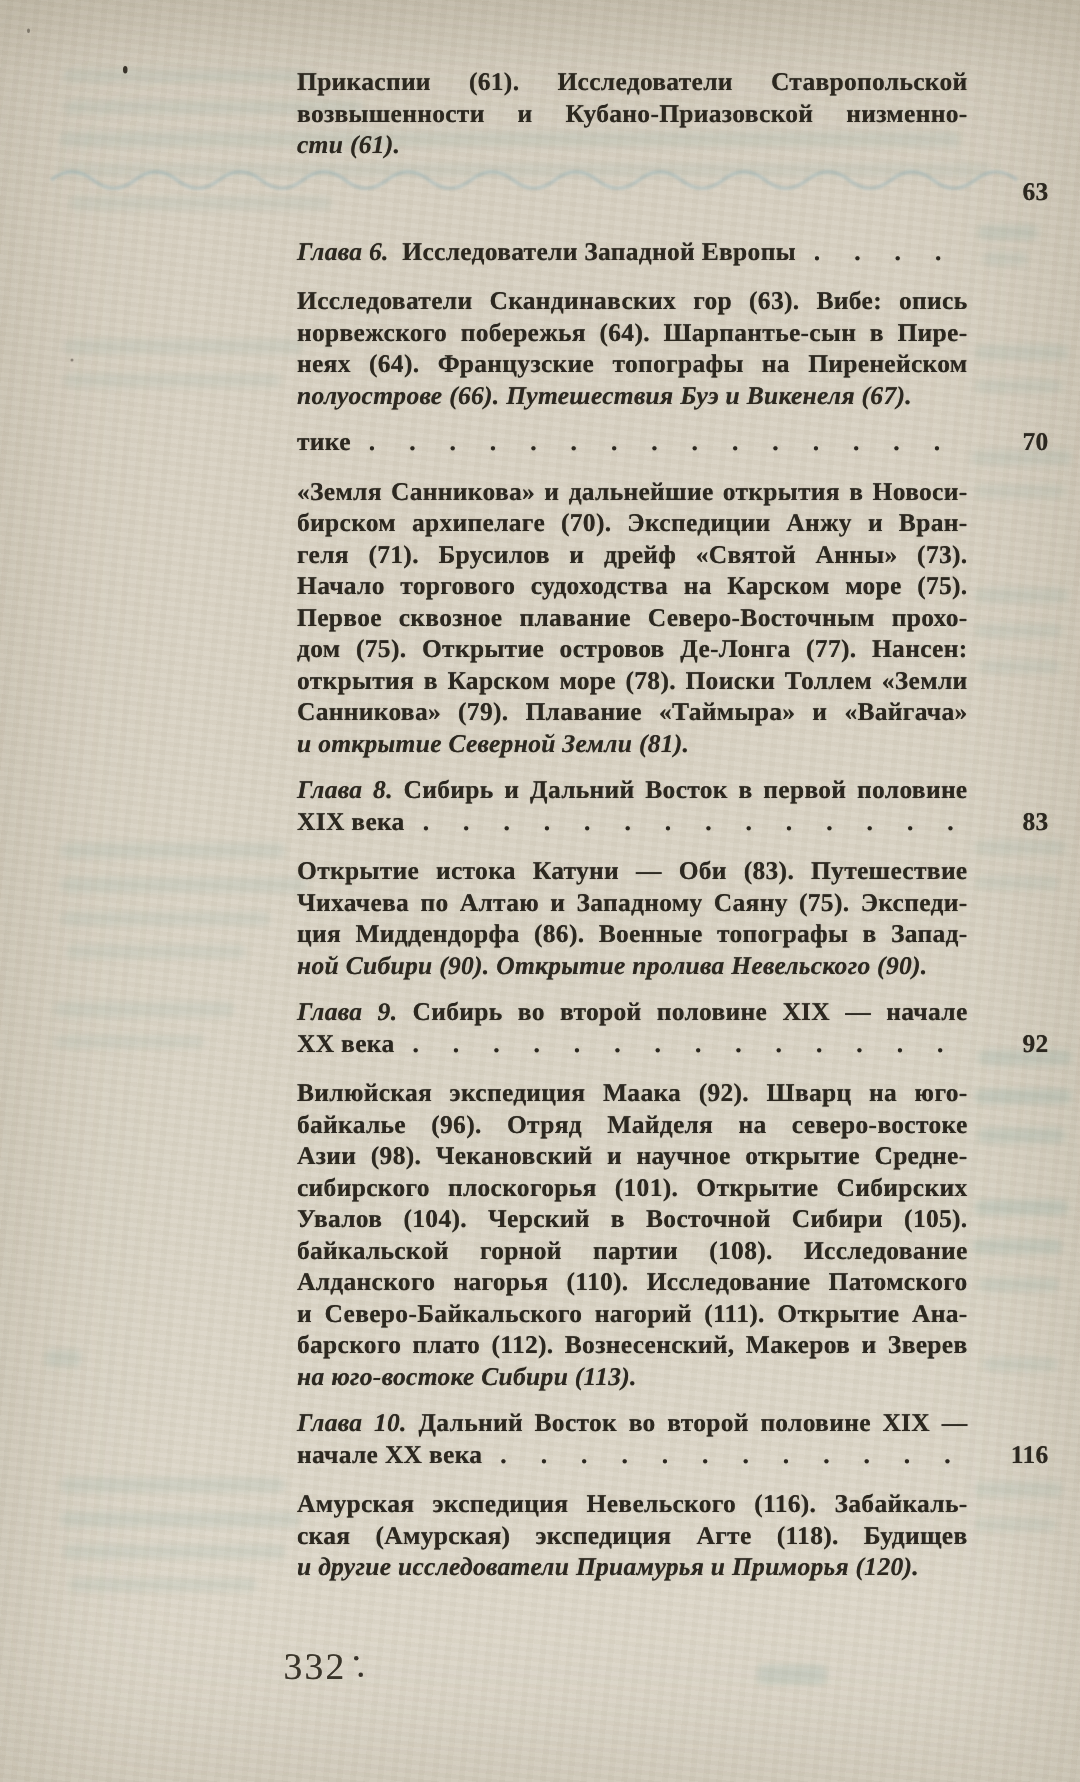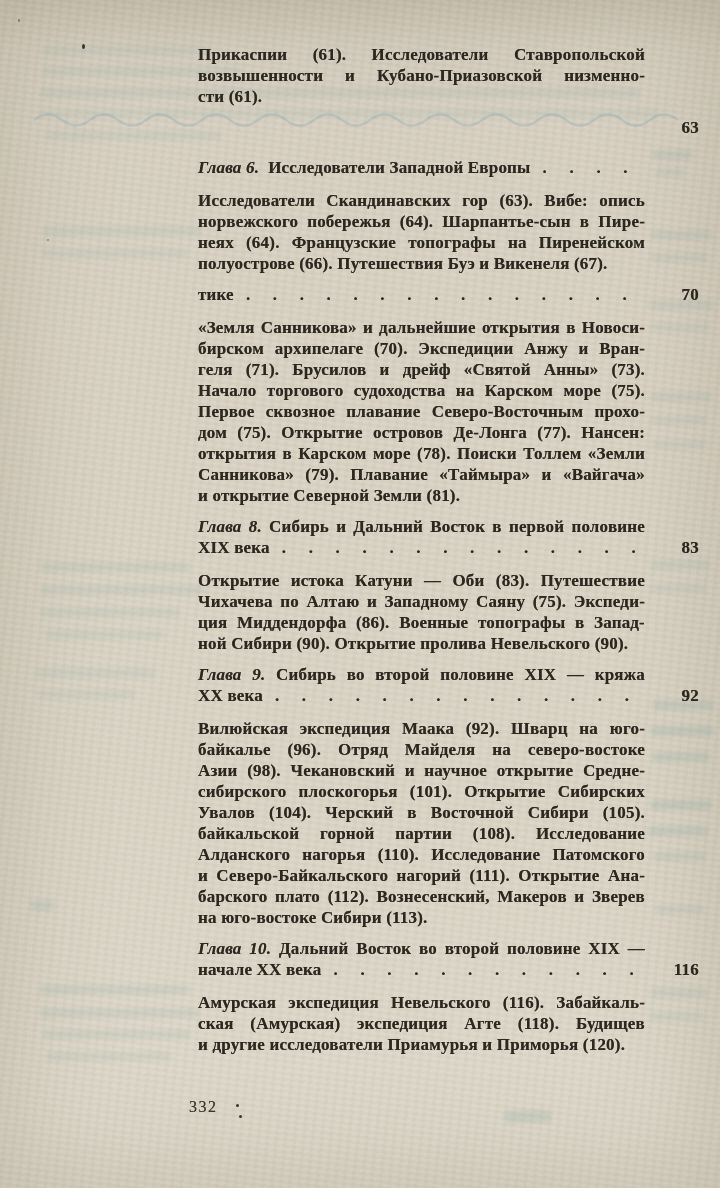--- a/index.html
+++ b/index.html
@@ -24,33 +24,33 @@
   .wave{position:absolute;left:30px;top:104px;opacity:.3;filter:blur(.6px);}
   .speck{position:absolute;background:#39332a;border-radius:50%;}
 
   .content{
     position:absolute;left:198px;top:44px;width:447px;
     color:var(--ink,#2c2820);
     font-size:17px;line-height:21px;font-weight:bold;letter-spacing:.2px;
     text-shadow:0 0 .5px rgba(44,40,32,.7);
   }
   .jline{text-align:justify;text-align-last:justify;}
-  .jline.last{text-align-last:left;}
+  .jline.last{text-align-last:left;font-style:italic;}
   .chapter{margin-top:10px;}
   .ann{margin-top:12px;}
   .ch1j{text-align:justify;text-align-last:justify;}
   .ch-label{font-style:italic;font-weight:600;margin-top:40px;}
   .flexline{display:flex;align-items:baseline;position:relative;}
   .flexline .ch-label{margin-right:9px;flex:0 0 auto;}
   .flexline .ch-title{flex:0 0 auto;}
   .dots{flex:1 1 auto;overflow:hidden;white-space:nowrap;word-spacing:18px;margin-left:12px;}
   .pnum{position:absolute;right:-54px;top:0;width:50px;text-align:right;}
   .folio{
     position:absolute;left:189px;top:1098px;
-    font-size:16px;font-weight:400;color:#3a352a;letter-spacing:1.5px;
+    font-size:25px;font-weight:400;color:#3a352a;letter-spacing:1.5px;
     text-shadow:0 0 .4px rgba(50,45,35,.6);
   }
 </style>
 </head>
 <body style="background: rgb(217, 210, 195);">
 
 <div class="paper"></div>
 
 <div class="bl" style="left:42px;top:46px;width:168px;height:9px;opacity:.12"></div>
 <div class="bl" style="left:42px;top:67px;width:200px;height:9px;opacity:.13"></div>
@@ -158,21 +158,21 @@
   <div class="ann">
     <div class="jline">Открытие истока Катуни — Оби (83). Путешествие</div>
     <div class="jline">Чихачева по Алтаю и Западному Саяну (75). Экспеди-</div>
     <div class="jline">ция Миддендорфа (86). Военные топографы в Запад-</div>
     <div class="jline last">ной Сибири (90). Открытие пролива Невельского (90).</div>
   </div>
 
   <div class="chapter">
     <div class="ch1j">
       <span class="ch-label">Глава 9.</span>
-      <span class="ch-title">Сибирь во второй половине XIX — кряжа</span>
+      <span class="ch-title">Сибирь во второй половине XIX — начале</span>
     </div>
     <div class="flexline">
       <span class="ch-title">XX века</span>
       <span class="dots">. . . . . . . . . . . . . .</span>
       <span class="pnum">92</span>
     </div>
   </div>
   <div class="ann">
     <div class="jline">Вилюйская экспедиция Маака (92). Шварц на юго-</div>
     <div class="jline">байкалье (96). Отряд Майделя на северо-востоке</div>

